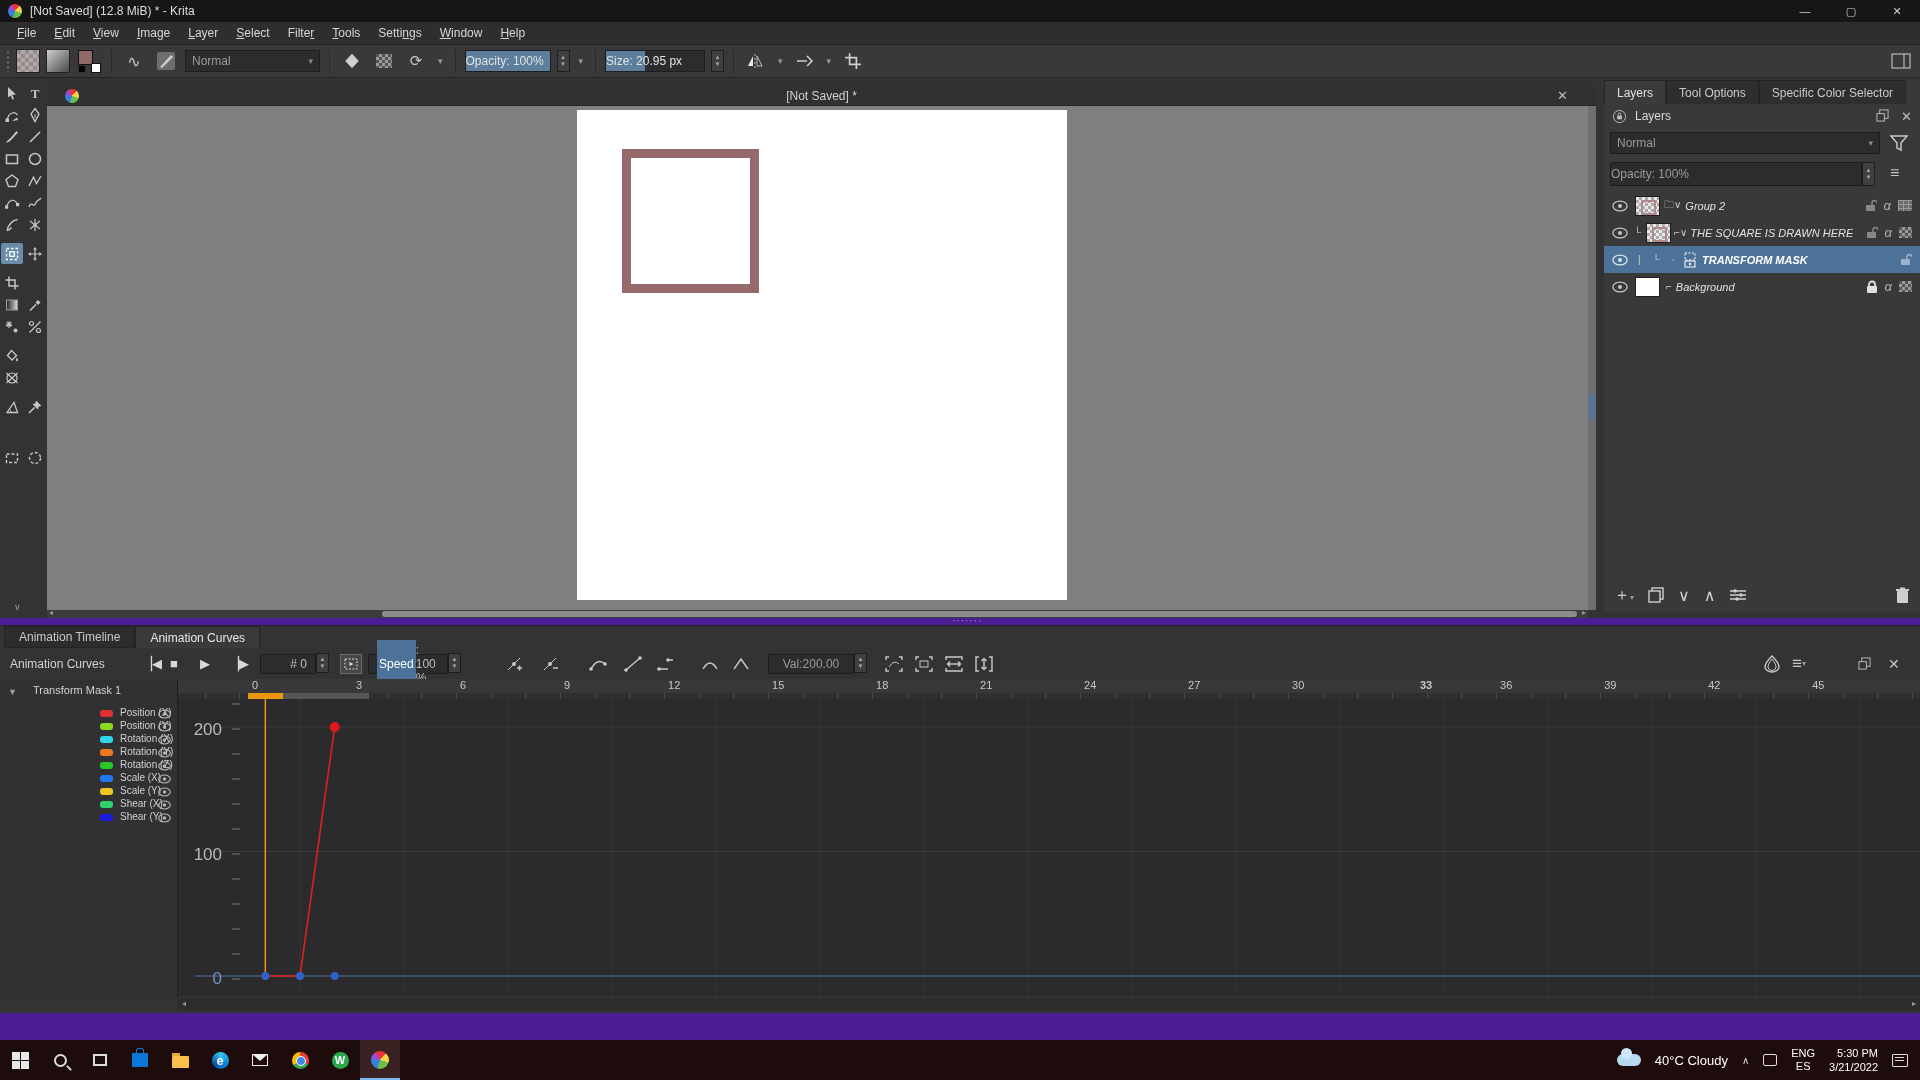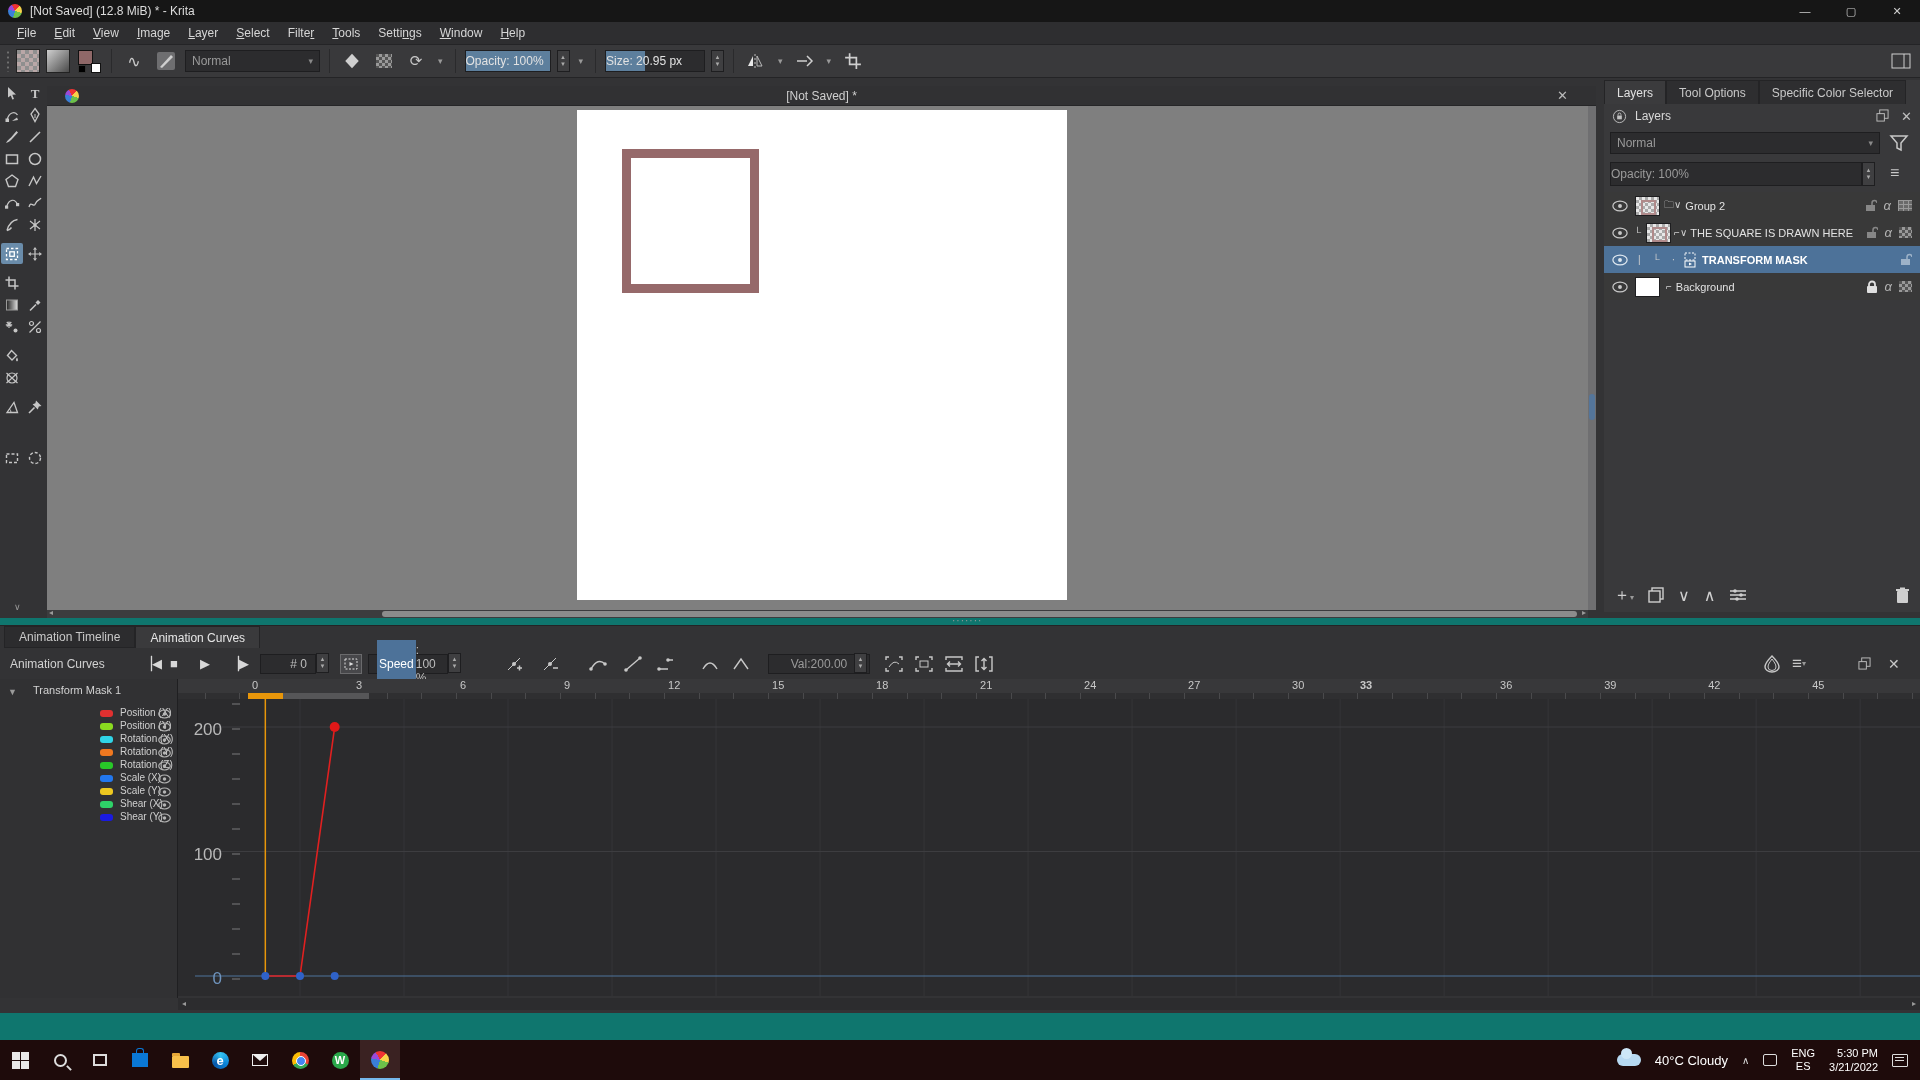--- a/index.html
+++ b/index.html
@@ -1,18 +1,18 @@
 <!DOCTYPE html>
 <html><head>
 <meta charset="utf-8">
 <style>
   * { margin:0; padding:0; box-sizing:border-box; }
   html,body { background:#000; }
   body { font-family:"Liberation Sans","DejaVu Sans",sans-serif; }
-  #app { position:relative; width:1920px; height:1080px; overflow:hidden; background:#0f766e; color:#d2d2d2; font-size:12px; }
+  #app { position:relative; width:1920px; height:1080px; overflow:hidden; background:#4c1d95; color:#d2d2d2; font-size:12px; }
   .abs { position:absolute; }
 
   
   #titlebar { position:absolute; left:0; top:0; width:1920px; height:22px; background:#161616; display:flex; align-items:center; color:#dcdcdc; }
   .krita-ball { width:14px; height:14px; border-radius:50%; background:conic-gradient(#e33 0 12%, #f7d24a 12% 30%, #6cc04a 30% 55%, #3a7fd8 55% 78%, #9a4ad8 78% 92%, #e33 92%); }
   #titlebar .krita-ball { margin:0 8px 0 8px; }
   .win-controls { margin-left:auto; display:flex; height:22px; }
   .win-btn { width:46px; height:22px; display:flex; align-items:center; justify-content:center; color:#cfcfcf; font-size:11px; }
 
   
@@ -72,21 +72,21 @@
   
   #rightdock { position:absolute; left:1604px; top:2px; width:316px; height:532px; background:#39393b; }
   #rp-tabs { position:absolute; left:0; top:0; height:24px; display:flex; }
   .rp-tab { height:24px; padding:0 12px; display:flex; align-items:center; font-size:12px; color:#c8c8c8; background:#2e2e30; border:1px solid #242426; border-bottom:none; }
   .rp-tab.active { background:#3b3b3d; color:#e0e0e0; }
   #rp-header { position:absolute; left:0; top:26px; width:100%; height:20px; display:flex; align-items:center; padding:0 8px; gap:8px; }
   #rp-header .title { font-size:12px; color:#d8d8d8; }
   #rp-header .hicons { margin-left:auto; display:flex; gap:12px; color:#c0c0c0; }
   .layer-row { position:absolute; left:0; width:316px; height:27px; display:flex; align-items:center; background:#393939; }
   .layer-row.selected { background:#4d7299; }
-  .layer-row .name { font-size:11px; color:#e2e2e2; white-space:nowrap; overflow:hidden; }
+  .layer-row .name { font-size:11px; color:#e2e2e2; white-space:nowrap; overflow:hidden;font-style:italic; }
   .layer-row.selected .name { font-weight:bold; color:#fff; }
   .lthumb { width:25px; height:20px; border:1px solid #1e1e20; }
   .lthumb.chk { background-image:linear-gradient(45deg,#aaa 25%,transparent 25%,transparent 75%,#aaa 75%),linear-gradient(45deg,#aaa 25%,transparent 25%,transparent 75%,#aaa 75%); background-position:0 0,3px 3px; background-size:6px 6px; background-color:#e8e8e8; position:relative; }
   .lthumb.chk::after { content:""; position:absolute; left:5px; top:3px; width:11px; height:11px; border:2px solid #b08a8a; }
   .lthumb.white { background:#fff; }
   .lr-right { margin-left:auto; display:flex; align-items:center; gap:7px; padding-right:8px; }
   .alpha-g { font-size:13px; color:#b5b5b5; font-style:italic; }
   .mini-chk { width:13px; height:11px; background-image:linear-gradient(45deg,#999 25%,transparent 25%,transparent 75%,#999 75%),linear-gradient(45deg,#999 25%,transparent 25%,transparent 75%,#999 75%); background-position:0 0,3px 3px; background-size:6px 6px; background-color:#555; }
   .mini-grid { width:14px; height:11px; background-image:linear-gradient(#9a9a9a 1px,transparent 1px),linear-gradient(90deg,#9a9a9a 1px,transparent 1px); background-size:5px 4px; background-color:#6a6a6a; }
   .tree-mark { color:#cfcfcf; font-size:10px; }
@@ -693,21 +693,21 @@
       <span class="abs ico" style="left:700px;">
         <svg width="20" height="18" viewBox="0 0 20 18">
             <path d="M3 14 Q10 2 17 14" fill="none" stroke="#c8c8c8" stroke-width="1.4"></path>
           </svg>
       </span>
       <span class="abs ico" style="left:731px;">
         <svg width="20" height="18" viewBox="0 0 20 18">
             <path d="M3 14 L10 4 L17 14" fill="none" stroke="#c8c8c8" stroke-width="1.4"></path>
           </svg>
       </span>
-      <span class="abs field" style="left:768px; width:102px; color:#9a9a9a;">Val:200.00</span>
+      <span class="abs field" style="left:768px; width:86px; color:#9a9a9a;">Val:200.00</span>
       <span class="abs spin" style="left:854px; top:5px; height:20px;">
           <i>▲</i>
           <i>▼</i>
         </span>
 
       <span class="abs ico" style="left:884px;">
         <svg width="20" height="18" viewBox="0 0 20 18">
             <path d="M2 5 V2 H5 M15 2 H18 V5 M18 13 V16 H15 M5 16 H2 V13" fill="none" stroke="#c8c8c8" stroke-width="1.4"></path>
             <path d="M5 12 Q10 4 15 9" fill="none" stroke="#c8c8c8"></path>
           </svg>
@@ -831,21 +831,21 @@
         <span class="rlabel" style="left: 178.01px;">3</span>
         <span class="rlabel" style="left: 282.02px;">6</span>
         <span class="rlabel" style="left: 386.03px;">9</span>
         <span class="rlabel" style="left: 490.04px;">12</span>
         <span class="rlabel" style="left: 594.05px;">15</span>
         <span class="rlabel" style="left: 698.06px;">18</span>
         <span class="rlabel" style="left: 802.07px;">21</span>
         <span class="rlabel" style="left: 906.08px;">24</span>
         <span class="rlabel" style="left: 1010.09px; text-align: right;">27</span>
         <span class="rlabel" style="left: 1114.1px;">30</span>
-        <span class="rlabel" style="left: 1182px; font-weight: bold;">33</span>
+        <span class="rlabel" style="left: 1242px; font-weight: bold;">33</span>
         <span class="rlabel" style="left: 1322.12px;">36</span>
         <span class="rlabel" style="left: 1426.13px;">39</span>
         <span class="rlabel" style="left: 1530.14px;">42</span>
         <span class="rlabel" style="left: 1634.15px;">45</span>
       </div>
     <div id="cachebar">
         <div class="seg" style="left: 70px; width: 34.67px; background: rgb(232, 150, 10);"></div>
         <div class="seg" style="left: 104.67px; width: 86.675px; background: rgb(86, 86, 88);"></div>
       </div>
     <div id="graph">

